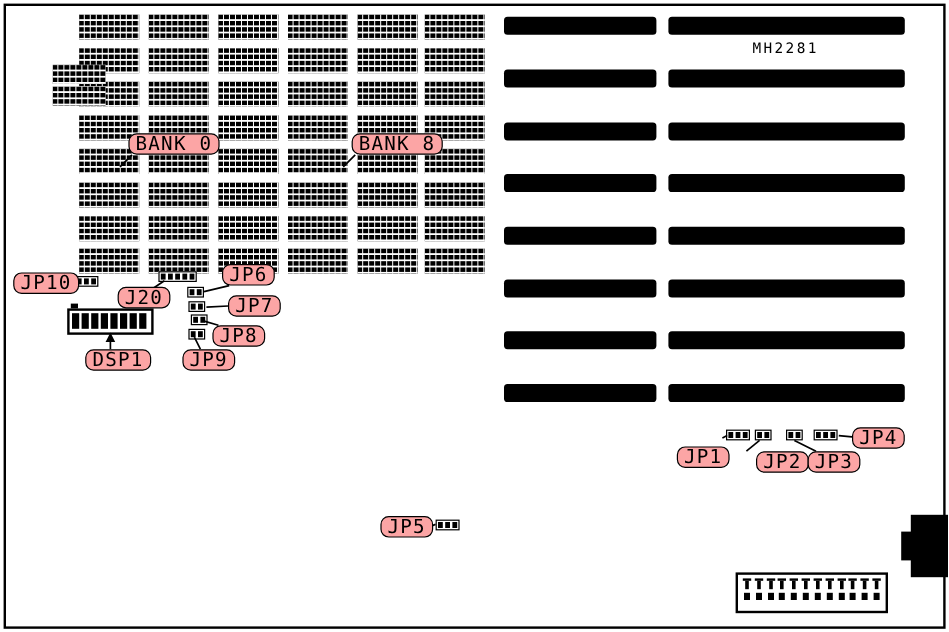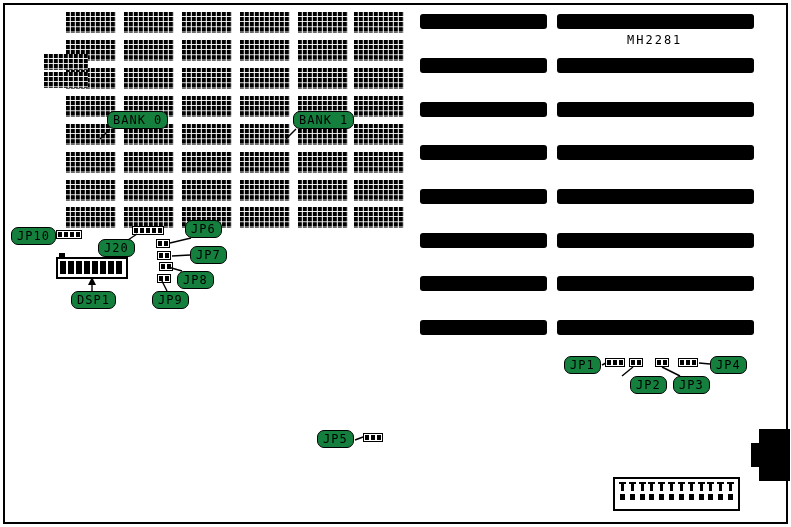--- a/index.html
+++ b/index.html
@@ -7,22 +7,22 @@
     font-family:"DejaVu Sans Mono","Liberation Mono",monospace}
   .canvas{position:relative;width:791px;height:527px;background:#fff}
   .frame{position:absolute;left:3px;top:3px;width:785px;height:521px;border:2px solid #000}
   .chip{position:absolute;background-color:#000;
     background-image:linear-gradient(to right,#fff 1.2px,transparent 1.2px),
                      linear-gradient(to bottom,#fff 1.2px,transparent 1.2px);
     background-size:5px 5.2px;background-position:-1.2px -1.2px;z-index:1}
   .slot{position:absolute;background:#000;border-radius:3px;z-index:1}
   .partnum{position:absolute;left:627px;top:33px;font-size:12px;letter-spacing:2px;z-index:2;color:#000}
   .leads{position:absolute;left:0;top:0;z-index:4;pointer-events:none}
-  .callout{position:absolute;z-index:5;background:#15803d;border:1.5px solid #000;border-radius:7px;
-    font-size:12px;line-height:14px;padding:1px 5px;letter-spacing:1px;white-space:nowrap;color:#000}
+  .callout{position:absolute;z-index:5;background:#fca5a5;border:1.5px solid #000;border-radius:7px;
+    font-size:16px;line-height:14px;padding:1px 5px;letter-spacing:1px;white-space:nowrap;color:#000}
   .pins{position:absolute;display:flex;gap:2px;padding:1px;border:1px solid #000;background:#fff;z-index:3}
   .pin{width:4px;height:5px;background:#000}
   .dsp{position:absolute;left:56px;top:257px;width:72px;height:22px;border:2px solid #000;background:#fff;z-index:3}
   .dsp-notch{position:absolute;left:1px;top:-6px;width:6px;height:4px;background:#000}
   .dsp-body{display:flex;gap:2px;padding:2px}
   .dsp-bar{width:6px;height:13px;background:#000}
   .bconn{position:absolute;left:613px;top:477px;width:127px;height:34px;border:2px solid #000;
     background:#fff;z-index:2;padding:3px 4px 0 4px}
   .conn-row{display:flex;justify-content:space-between}
   .tpin{position:relative;width:7px;height:9px}
@@ -127,29 +127,29 @@
       <line x1="602" y1="365" x2="606" y2="363"></line>
       <line x1="622" y1="376" x2="633" y2="367"></line>
       <line x1="680" y1="376" x2="662" y2="367"></line>
       <line x1="710" y1="364" x2="699" y2="363"></line>
       <line x1="355" y1="440" x2="363" y2="437"></line>
     </g>
     <polygon points="92,277 88,285 96,285" fill="#000"></polygon>
   </svg>
 
   <div class="callout" style="left:107px;top:111px">BANK 0</div>
-  <div class="callout" style="left:293px;top:111px">BANK 1</div>
+  <div class="callout" style="left:293px;top:111px">BANK 8</div>
   <div class="callout" style="left:11px;top:227px">JP10</div>
   <div class="callout" style="left:98px;top:239px">J20</div>
   <div class="callout" style="left:185px;top:220px">JP6</div>
   <div class="callout" style="left:190px;top:246px">JP7</div>
   <div class="callout" style="left:177px;top:271px">JP8</div>
   <div class="callout" style="left:152px;top:291px">JP9</div>
   <div class="callout" style="left:71px;top:291px">DSP1</div>
-  <div class="callout" style="left:564px;top:356px">JP1</div>
+  <div class="callout" style="left:564px;top:372px">JP1</div>
   <div class="callout" style="left:630px;top:376px">JP2</div>
   <div class="callout" style="left:673px;top:376px">JP3</div>
   <div class="callout" style="left:710px;top:356px">JP4</div>
   <div class="callout" style="left:317px;top:430px">JP5</div>
 
   <div id="jumper-layer">
       <div class="pins" style="left: 56px; top: 230px;">
         <div class="pin"></div>
         <div class="pin"></div>
         <div class="pin"></div>

